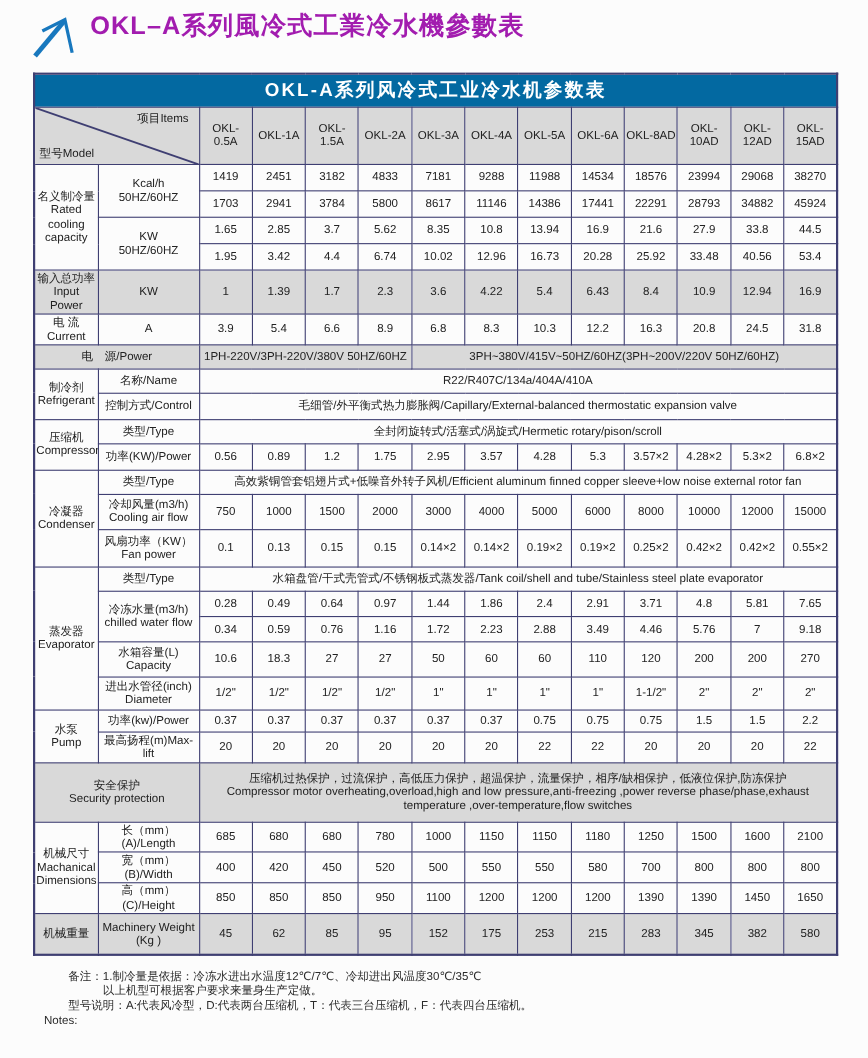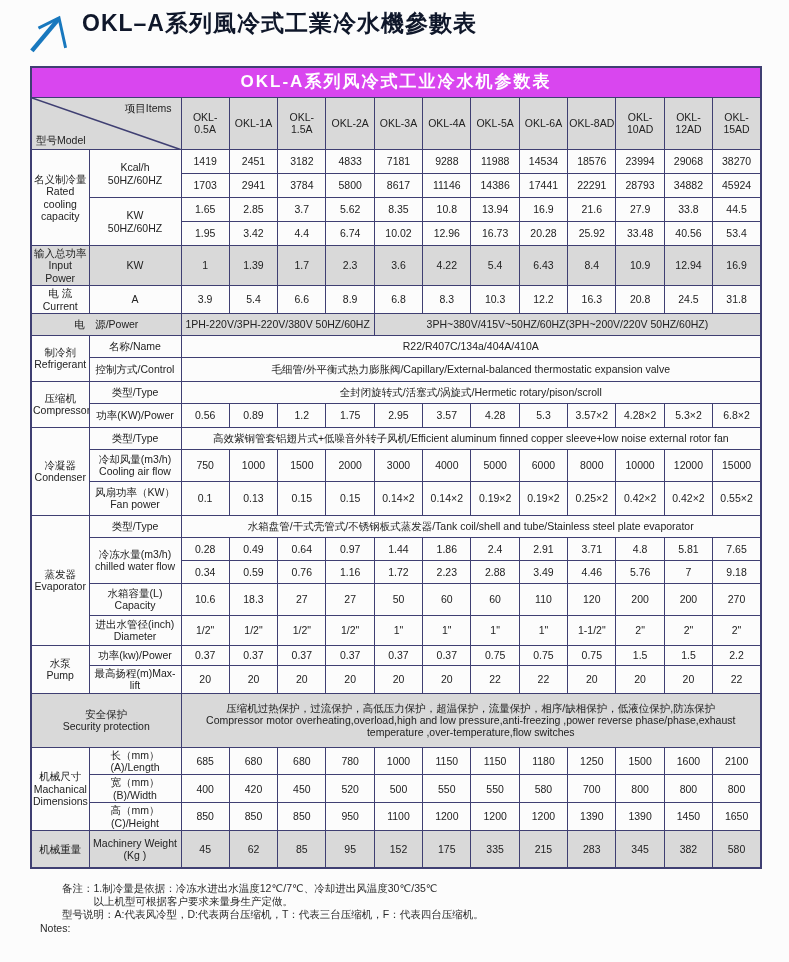--- a/index.html
+++ b/index.html
@@ -8,39 +8,39 @@
     background:#fcfcfc;
     font-family:"Liberation Sans","DejaVu Sans",sans-serif;
     color:#1a1a1a;
     overflow:hidden;
   }
   .page{box-sizing:border-box;width:789px;height:962px;padding-top:8px;}
 
   
   .brand{display:flex;align-items:flex-start;gap:12px;margin:0 0 9px 26px;}
   .logo{width:44px;height:46px;margin-top:3px;flex:0 0 auto;}
-  .t-zh{font-size:23px;font-weight:bold;color:#0f172a;letter-spacing:1px;}
+  .t-zh{font-size:23px;font-weight:bold;color:#a21caf;letter-spacing:1px;}
   .t-en{font-size:15px;color:#141414;margin-top:3px;}
 
   
   table.spec{
     margin-left:30px;width:732px;
     border-collapse:collapse;table-layout:fixed;
     border:2px solid #3F3F72;
   }
   table.spec th,table.spec td{
     border:1px solid #3F3F72;
     text-align:center;vertical-align:middle;
     padding:1px 1px;
     font-size:10.5px;line-height:1.18;
     white-space:pre-line;overflow:hidden;
     font-weight:normal;color:#222;
   }
   tr.titlebar th{
-    background:#d946ef;color:#ffffff;
+    background:#0369a1;color:#ffffff;
     font-size:17px;font-weight:bold;letter-spacing:2px;
     white-space:nowrap;
   }
   tr.heads th{background:#D9D9D9;}
   tr.shade td{background:#D9D9D9;}
   th.corner{position:relative;padding:0;}
   th.corner svg{position:absolute;left:0;top:0;width:100%;height:100%;}
   .c-model{position:absolute;left:4px;bottom:3px;font-size:10.5px;}
   .c-items{position:absolute;right:9px;top:4px;font-size:10.5px;}
 
@@ -450,21 +450,21 @@
         <tr class="shade" style="height: 38px;">
           <td class="cat">机械重量</td>
           <td class="item">Machinery Weight
 (Kg )</td>
           <td class="val">45</td>
           <td class="val">62</td>
           <td class="val">85</td>
           <td class="val">95</td>
           <td class="val">152</td>
           <td class="val">175</td>
-          <td class="val">335</td>
+          <td class="val">253</td>
           <td class="val">215</td>
           <td class="val">283</td>
           <td class="val">345</td>
           <td class="val">382</td>
           <td class="val">580</td>
         </tr>
       </tbody>
   </table>
 
   <section class="notes">

